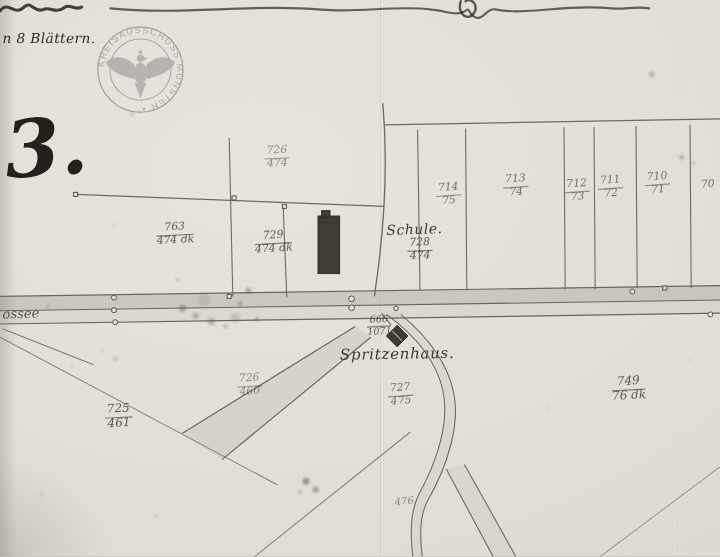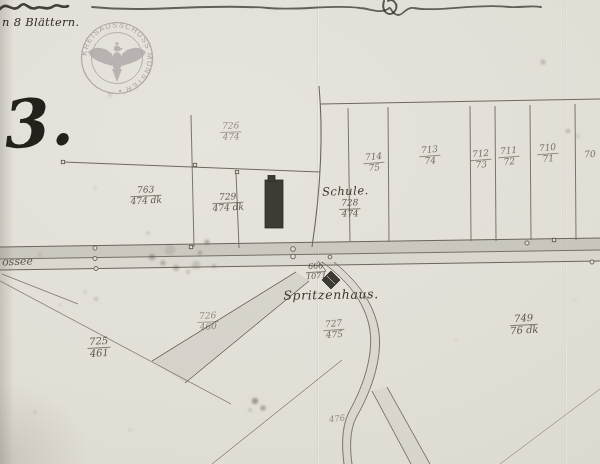--- a/index.html
+++ b/index.html
@@ -20,21 +20,21 @@
   .frac{position:absolute;transform:translate(-50%,-50%);text-align:center;line-height:1.08;
     font-style:italic;font-size:9px;color:#453f33;white-space:nowrap;}
   .frac .num{display:block;padding:0 2px;border-bottom:1px solid rgba(74,66,52,.75);}
   .frac .den{display:block;padding-top:0.5px;}
   .frac.plain .num{border-bottom:none;}
   .op85{opacity:.85}.op70{opacity:.7}.op55{opacity:.55}
   .script{position:absolute;font-style:italic;color:#3e382c;white-space:nowrap;}
   .schule-label{font-size:11.5px;letter-spacing:.5px;transform:rotate(-2deg);}
   .spritzenhaus-label{font-size:12.5px;letter-spacing:.6px;transform:translate(-50%,0) rotate(-1deg);}
   .road-label{font-size:11px;transform:rotate(-2deg);opacity:.8;}
-  .note{position:absolute;left:2px;top:15px;font-style:italic;font-size:11.5px;color:#2f2c25;letter-spacing:.3px;}
+  .note{position:absolute;left:2px;top:25px;font-style:italic;font-size:11.5px;color:#2f2c25;letter-spacing:.3px;}
   .sheet-number{position:absolute;left:4px;top:90px;font-style:italic;font-weight:bold;
     font-size:66px;line-height:1;color:#23211c;transform:rotate(-4deg);}
 </style>
 </head>
 <body>
 
 <div class="canvas">
 
   <div class="edge-left"></div>
   <div class="corner-bl"></div>

